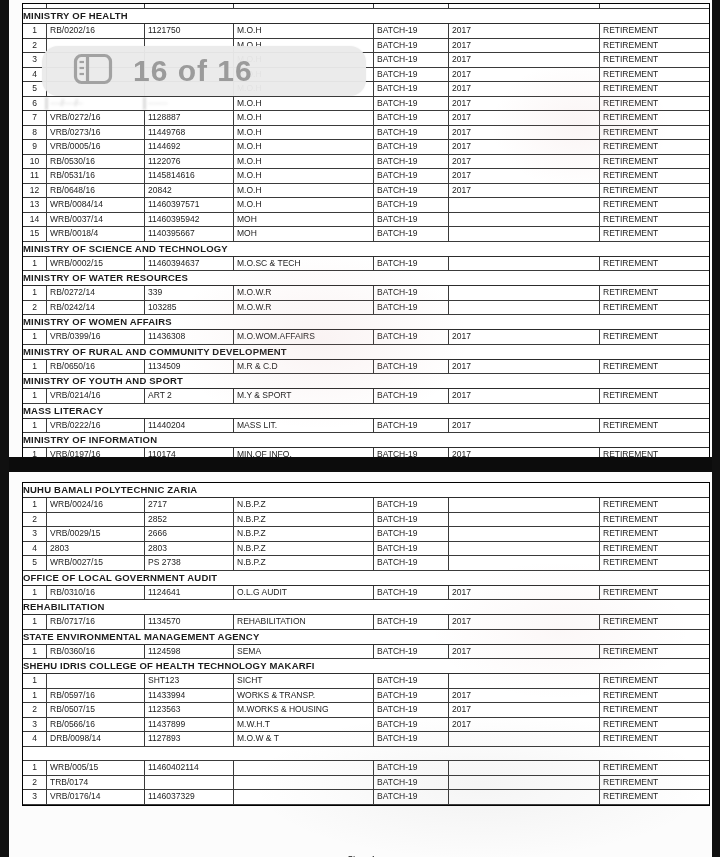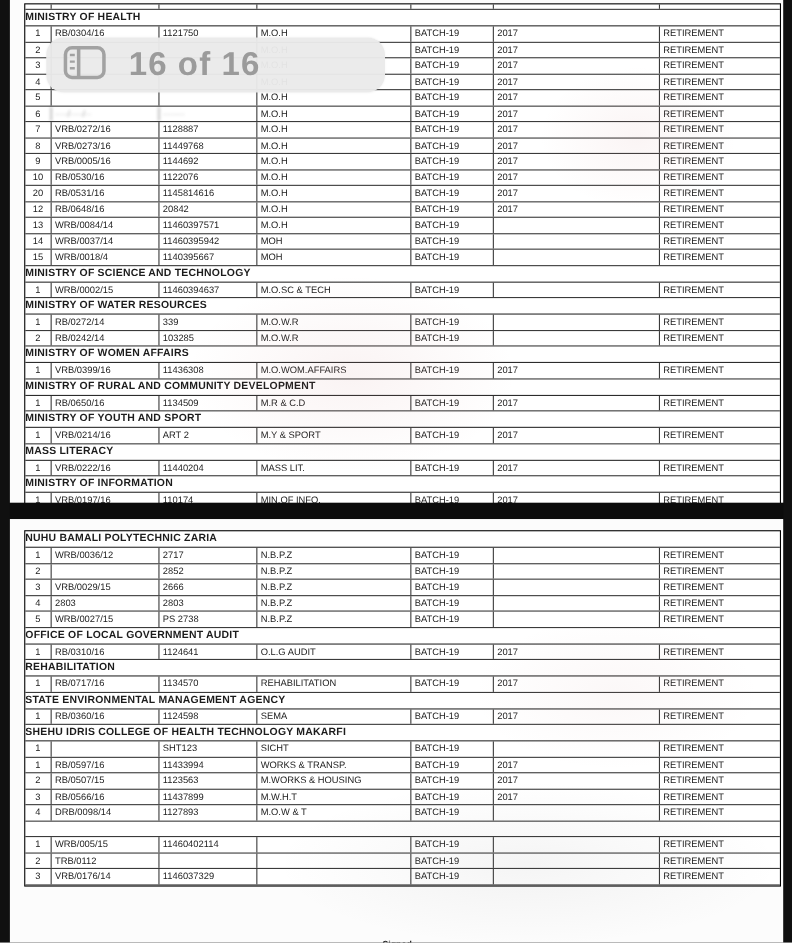--- a/index.html
+++ b/index.html
@@ -19,23 +19,23 @@
         height:13.5px;border-bottom:1px solid #3a3a3a;}
   .trow.sliver{height:4px;}
   .trow.spacer{height:13.5px;}
   .c{font-size:8.5px;line-height:13px;white-space:nowrap;overflow:hidden;padding-left:3px;}
   .c + .c{border-left:1px solid #3a3a3a;}
   .c0{text-align:center;padding-left:0;}
   .smudge{filter:blur(1.4px);opacity:.55;color:#555;}
   #tbl1{top:3px;}
   #tbl2{top:10px;}
 
-  .overlay{position:absolute;left:42px;top:34px;width:308px;height:50px;z-index:8;
+  .overlay{position:absolute;left:42px;top:46px;width:308px;height:50px;z-index:8;
            background:rgba(234,234,234,.96);border-radius:16px;display:flex;align-items:center;
-           box-shadow:0 0 2px rgba(0,0,0,.05);}
+           box-shadow:0 0 2px rgba(0,0,0,.05);padding-left:16px;}
   .overlay .glyph{margin-left:15px;display:block;}
   .overlay .label{margin-left:20px;font-size:30px;font-weight:600;color:#9b9b9b;letter-spacing:1px;}
 
   .footer-line{position:absolute;left:12px;right:10px;text-align:center;font-weight:bold;z-index:2;margin-top:48px;}
   #signed{top:806px;font-size:8px;}
   #bureau{top:823px;font-size:8.5px;letter-spacing:.3px;}
 
   .blob{position:absolute;border-radius:50%;z-index:1;pointer-events:none;}
   .blob1{left:170px;top:250px;width:300px;height:180px;
          background:radial-gradient(ellipse at center,rgba(205,140,140,.10),rgba(205,140,140,0) 70%);}
@@ -63,21 +63,21 @@
           <div class="c c1"></div>
           <div class="c c2"></div>
           <div class="c c3"></div>
           <div class="c c4"></div>
           <div class="c c5"></div>
           <div class="c c6"></div>
         </div>
         <div class="sec-header">MINISTRY OF HEALTH</div>
         <div class="trow">
           <div class="c c0">1</div>
-          <div class="c c1">RB/0304/16</div>
+          <div class="c c1">RB/0202/16</div>
           <div class="c c2">1121750</div>
           <div class="c c3">M.O.H</div>
           <div class="c c4">BATCH-19</div>
           <div class="c c5">2017</div>
           <div class="c c6">RETIREMENT</div>
         </div>
         <div class="trow">
           <div class="c c0">2</div>
           <div class="c c1"></div>
           <div class="c c2"></div>
@@ -152,21 +152,21 @@
         <div class="trow">
           <div class="c c0">10</div>
           <div class="c c1">RB/0530/16</div>
           <div class="c c2">1122076</div>
           <div class="c c3">M.O.H</div>
           <div class="c c4">BATCH-19</div>
           <div class="c c5">2017</div>
           <div class="c c6">RETIREMENT</div>
         </div>
         <div class="trow">
-          <div class="c c0">20</div>
+          <div class="c c0">11</div>
           <div class="c c1">RB/0531/16</div>
           <div class="c c2">1145814616</div>
           <div class="c c3">M.O.H</div>
           <div class="c c4">BATCH-19</div>
           <div class="c c5">2017</div>
           <div class="c c6">RETIREMENT</div>
         </div>
         <div class="trow">
           <div class="c c0">12</div>
           <div class="c c1">RB/0648/16</div>
@@ -285,21 +285,21 @@
       </div>
   </div>
 
   <div class="separator"></div>
 
   <div class="page" id="page2">
     <div class="tbl" id="tbl2">
         <div class="sec-header">NUHU BAMALI POLYTECHNIC ZARIA</div>
         <div class="trow">
           <div class="c c0">1</div>
-          <div class="c c1">WRB/0036/12</div>
+          <div class="c c1">WRB/0024/16</div>
           <div class="c c2">2717</div>
           <div class="c c3">N.B.P.Z</div>
           <div class="c c4">BATCH-19</div>
           <div class="c c5"></div>
           <div class="c c6">RETIREMENT</div>
         </div>
         <div class="trow">
           <div class="c c0">2</div>
           <div class="c c1"></div>
           <div class="c c2">2852</div>
@@ -416,21 +416,21 @@
           <div class="c c0">1</div>
           <div class="c c1">WRB/005/15</div>
           <div class="c c2">11460402114</div>
           <div class="c c3"></div>
           <div class="c c4">BATCH-19</div>
           <div class="c c5"></div>
           <div class="c c6">RETIREMENT</div>
         </div>
         <div class="trow">
           <div class="c c0">2</div>
-          <div class="c c1">TRB/0112</div>
+          <div class="c c1">TRB/0174</div>
           <div class="c c2"></div>
           <div class="c c3"></div>
           <div class="c c4">BATCH-19</div>
           <div class="c c5"></div>
           <div class="c c6">RETIREMENT</div>
         </div>
         <div class="trow">
           <div class="c c0">3</div>
           <div class="c c1">VRB/0176/14</div>
           <div class="c c2">1146037329</div>

